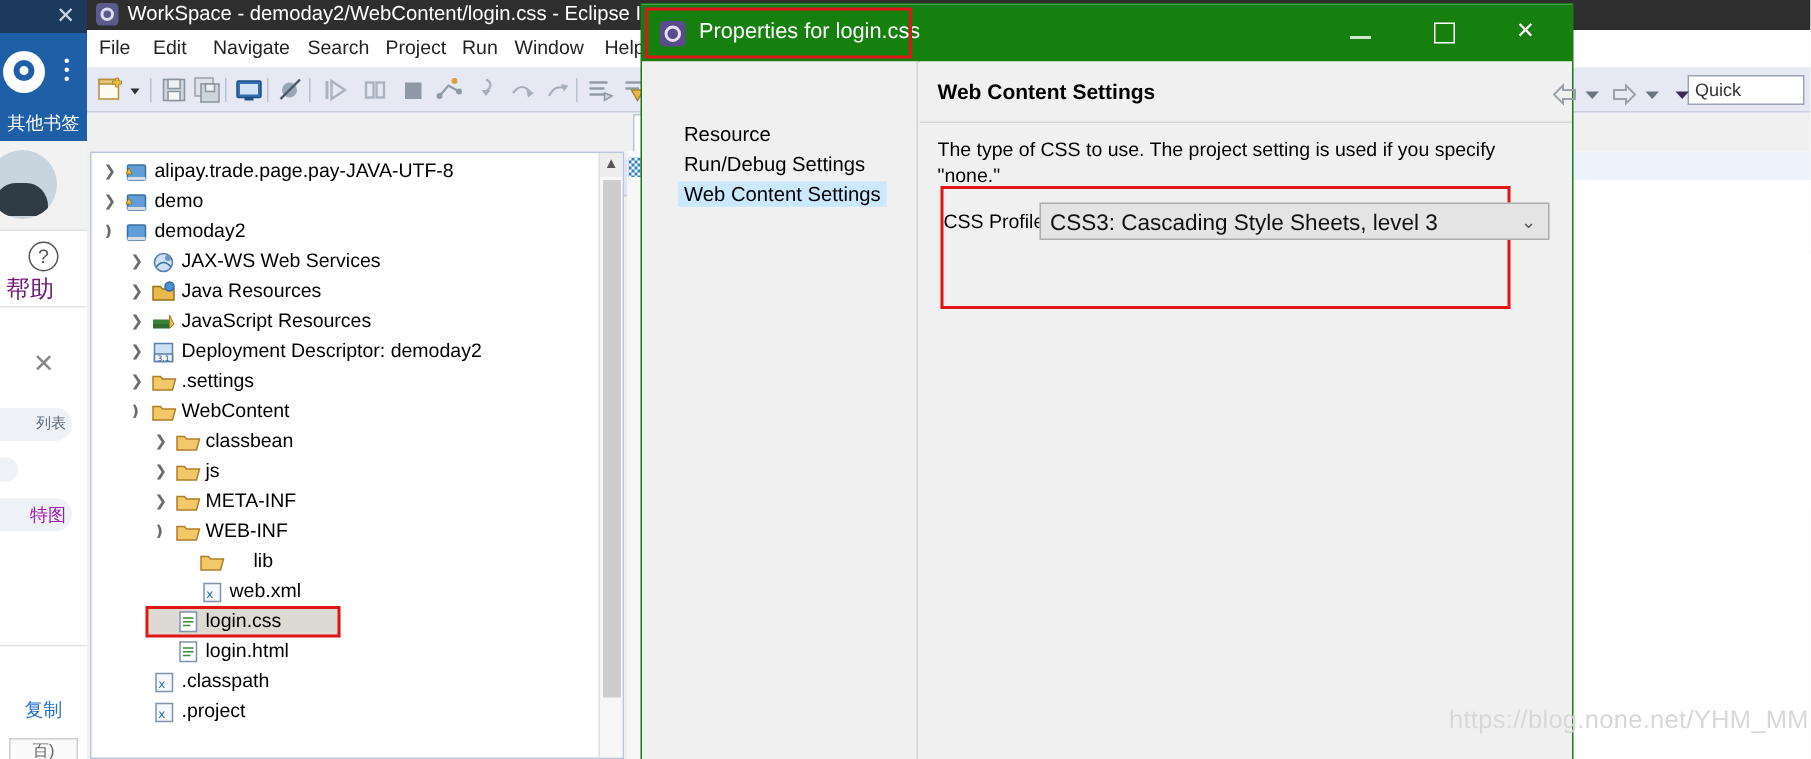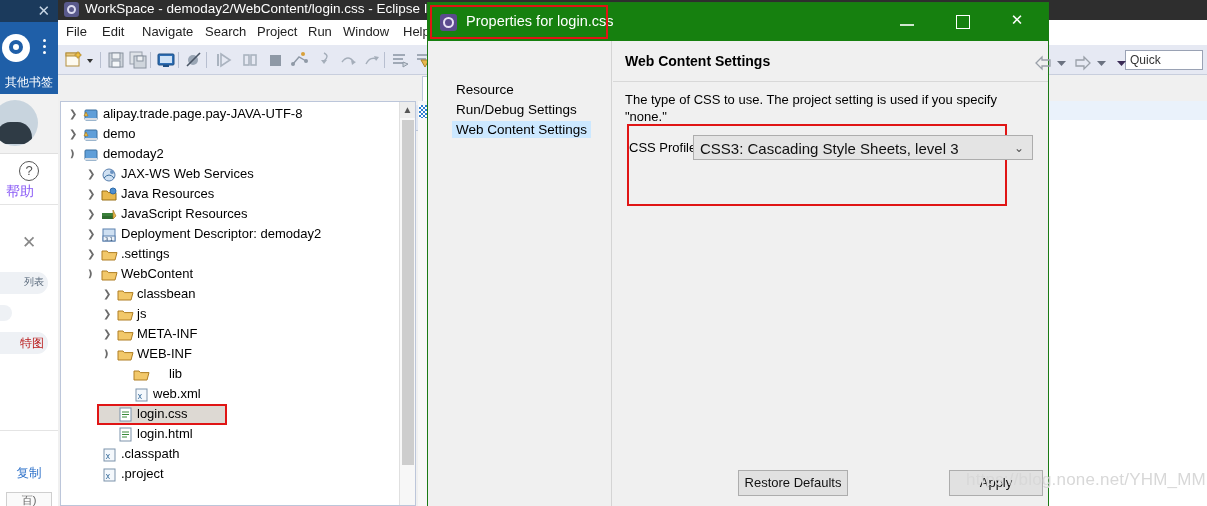--- a/index.html
+++ b/index.html
@@ -31,28 +31,28 @@
 
   .ls-photo { position:absolute; left:0; top:94px; width:58px; height:60px; background:#f2f2f2; border-bottom:1px solid #e0e0e0;}
   .ls-photo .circ { position:absolute; left:-8px; top:6px; width:46px; height:46px; border-radius:50%;
      background:#c8d4de; overflow:hidden;}
   .ls-photo .circ::after{ content:""; position:absolute; left:4px; top:22px; width:36px; height:22px;
      background:#2f3b45; border-radius:40% 40% 0 0 / 70% 70% 0 0;}
 
   .ls-help { position:absolute; left:0; top:155px; width:58px; height:50px; background:#fff; border-bottom:1px solid #e4e4e4; }
   .ls-help .qmark { position:absolute; left:19px; top:6px; width:20px; height:20px; border:1.5px solid #555;
      border-radius:50%; color:#555; font-size:13px; text-align:center; line-height:17px; }
-  .ls-help .lbl { position:absolute; left:0; top:28px; width:40px; text-align:center; font-size:14px; color:#8b5cf6; }
+  .ls-help .lbl { position:absolute; left:0; top:28px; width:40px; text-align:center; font-size:16px; color:#701a75; }
 
   .ls-x { position:absolute; left:22px; top:232px; color:#888; font-size:17px; }
   .ls-pill1 { position:absolute; left:-16px; top:272px; width:64px; height:22px; border-radius:11px; background:#eef1f5; }
   .ls-pill1 span { position:absolute; right:4px; top:3px; font-size:10px; color:#5b6b7d; }
   .ls-dot { position:absolute; left:-12px; top:305px; width:24px; height:16px; border-radius:8px; background:#eef1f5; }
   .ls-pill2 { position:absolute; left:-16px; top:332px; width:64px; height:22px; border-radius:11px; background:#eef1f5; }
-  .ls-pill2 span { position:absolute; right:4px; top:3px; font-size:12px; color:#b91c1c; }
+  .ls-pill2 span { position:absolute; right:4px; top:3px; font-size:12px; color:#a21caf; }
   .ls-sep { position:absolute; left:0; top:430px; width:58px; height:1px; background:#e4e4e4; }
   .ls-copy { position:absolute; left:0; top:465px; width:58px; text-align:center; font-size:12.5px; color:#2a6fc9; }
   .ls-btm { position:absolute; left:6px; top:492px; width:46px; height:18px; border:1px solid #cfcfcf; background:#fafafa;
       font-size:11px; color:#666; text-align:center; overflow:hidden; }
 
   
   .eclipse { position:absolute; left:58px; top:0; width:1149px; height:506px; background:#f0f0f0; }
   .ecl-titlebar { position:absolute; left:0; top:0; width:1149px; height:20px; background:#2e2e2e; color:#ffffff; }
   .ecl-titlebar .tico { position:absolute; left:6px; top:2px; width:15px; height:15px; border-radius:3px;
      background:#5a5a8c; }
@@ -673,21 +673,17 @@
       <div class="dr-desc">The type of CSS to use.  The project setting is used if you specify "none."</div>
 
       <div class="redbox-main"></div>
       <div class="cssprof-lbl">CSS Profile:</div>
       <div class="cssprof-sel">
         <span class="val">CSS3: Cascading Style Sheets, level 3</span>
         <span class="chev">⌄</span>
       </div>
     </div>
 
-    <div class="dlg-btnrow">
-      <div class="dbtn restore">Restore Defaults</div>
-      <div class="dbtn apply">Apply</div>
-    </div>
   </div>
 
   <div class="watermark">https://blog.none.net/YHM_MM</div>
 
 </div>
 
 </body></html>

